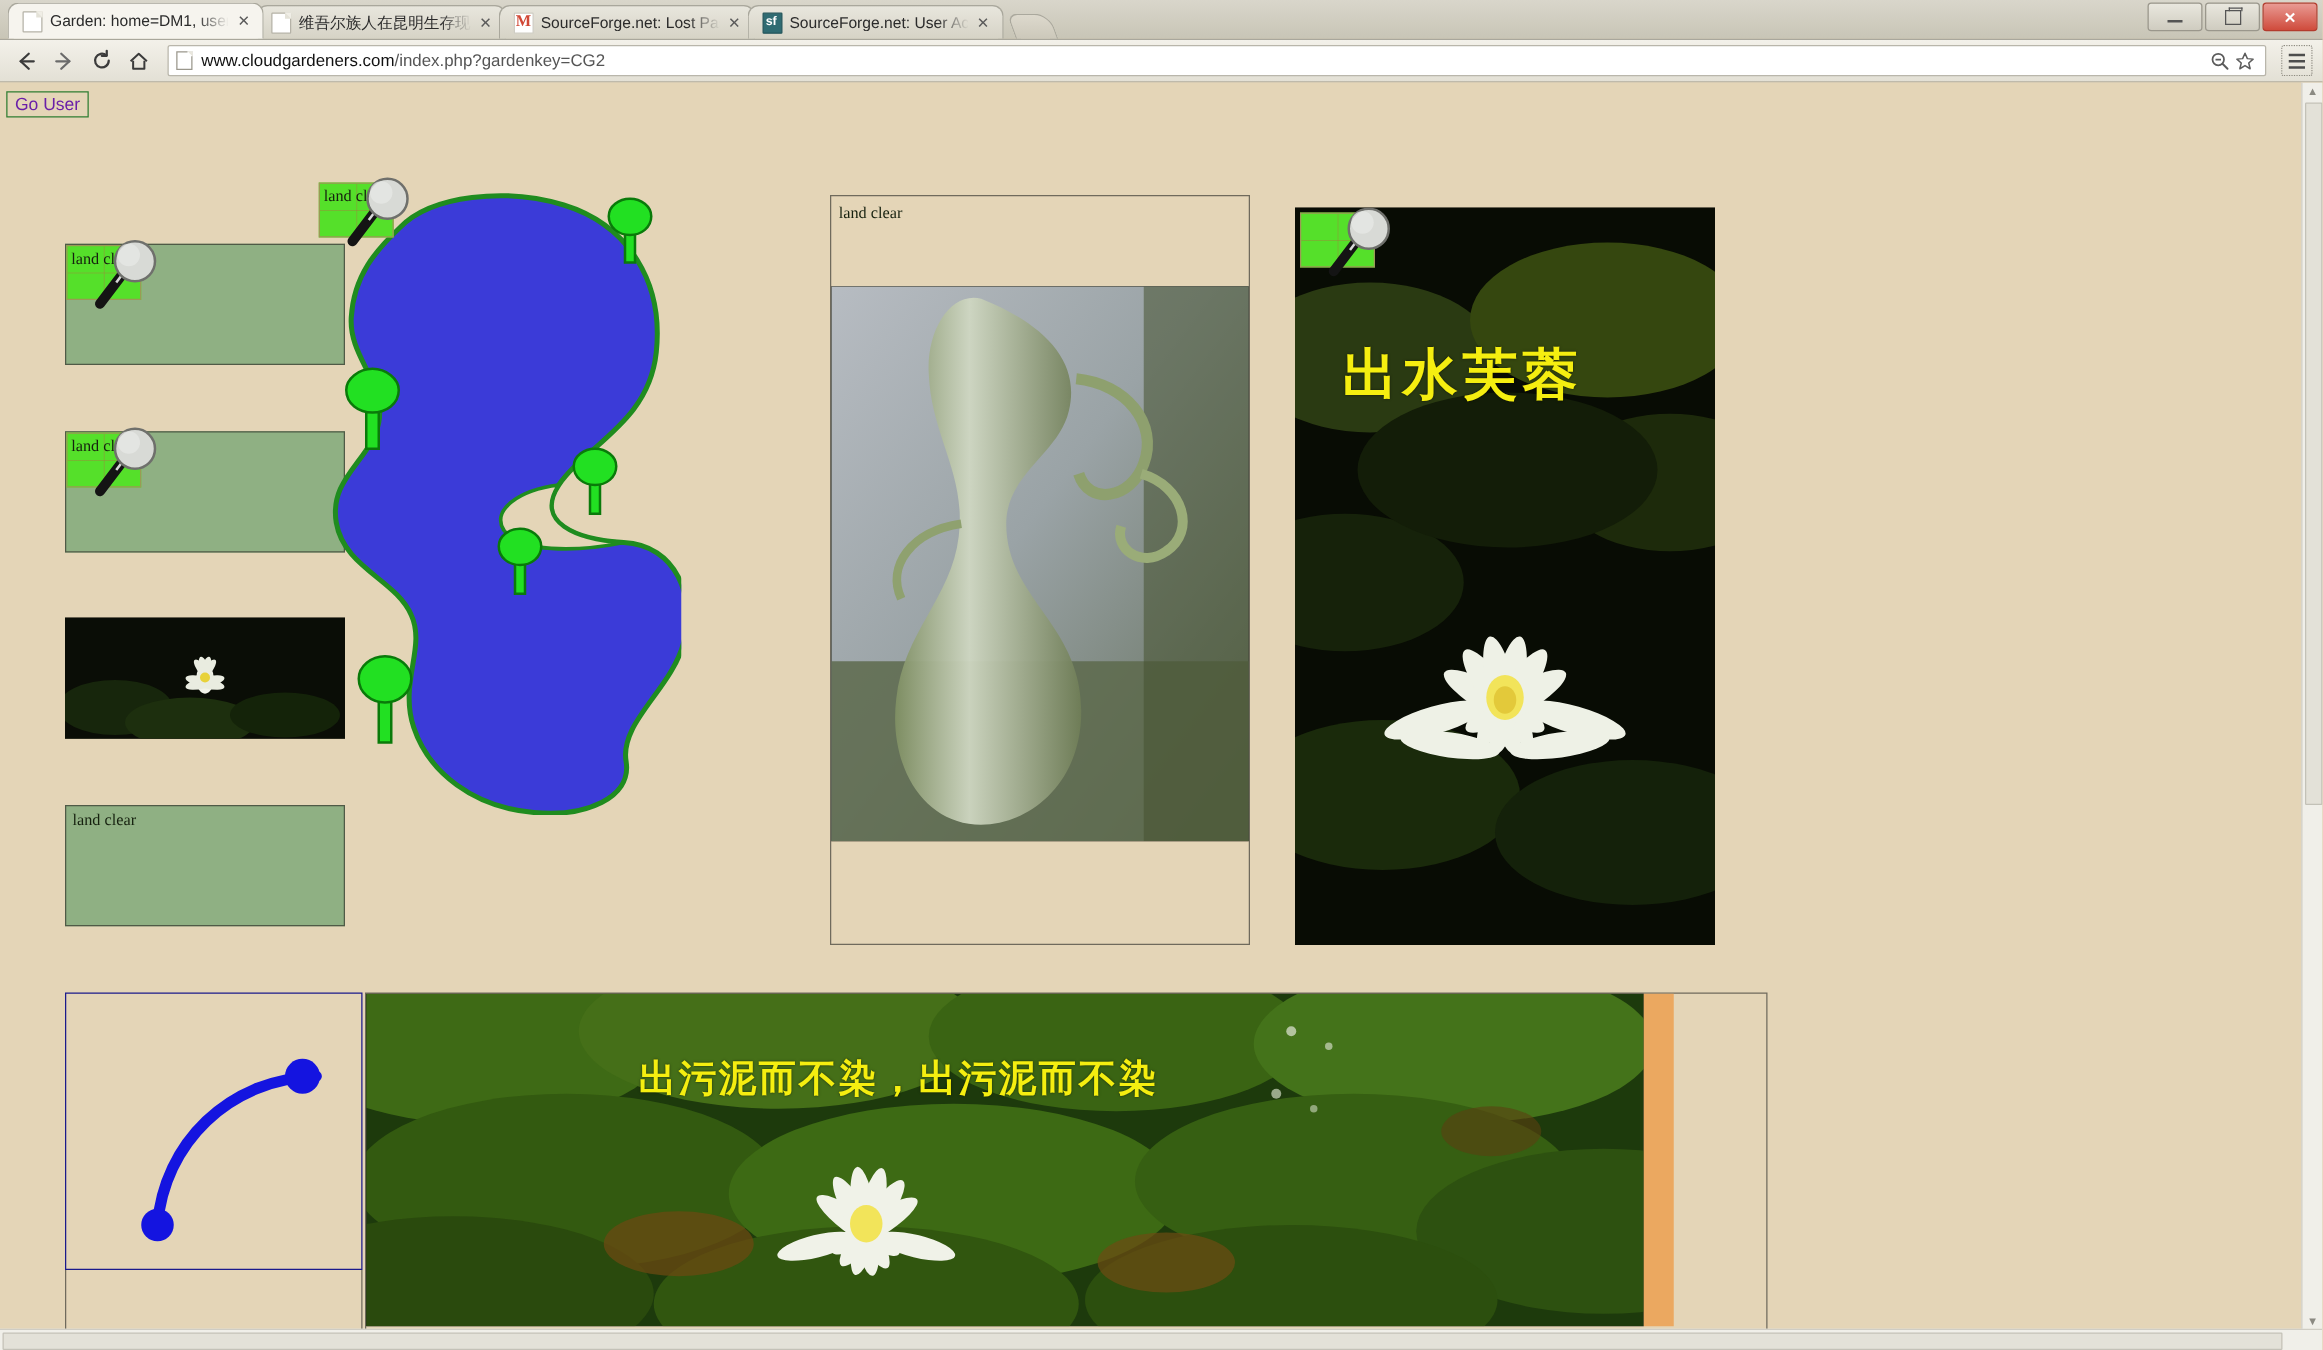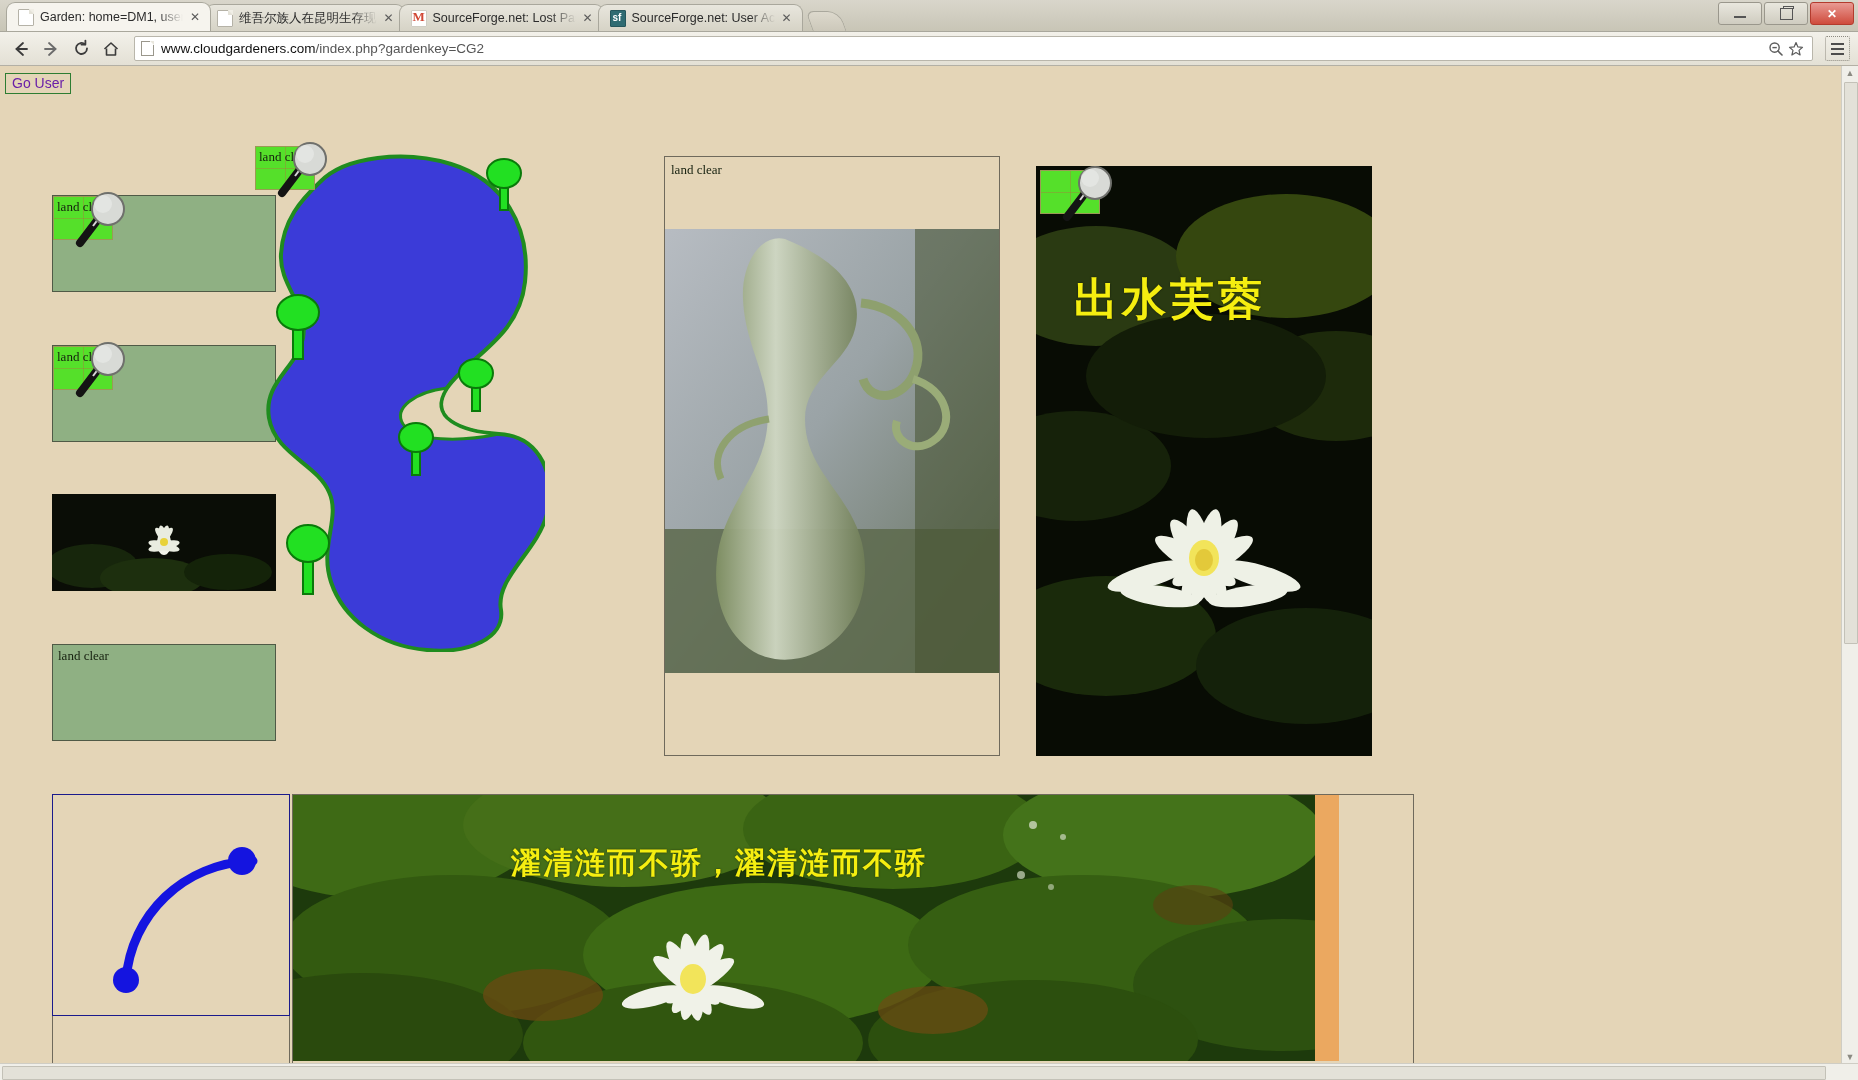--- a/index.html
+++ b/index.html
@@ -456,21 +456,21 @@
                 <ellipse cx="-40" cy="12" rx="32" ry="9" transform="rotate(-14 -40 12)"></ellipse>
                 <ellipse cx="40" cy="12" rx="32" ry="9" transform="rotate(14 40 12)"></ellipse>
               </g>
               <ellipse cx="0" cy="-6" rx="13" ry="15" fill="#f2e45a"></ellipse>
             </g>
             <circle cx="740" cy="30" r="4" fill="#cfd8c0" opacity=".8"></circle>
             <circle cx="770" cy="42" r="3" fill="#cfd8c0" opacity=".7"></circle>
             <circle cx="728" cy="80" r="4" fill="#cfd8c0" opacity=".7"></circle>
             <circle cx="758" cy="92" r="3" fill="#cfd8c0" opacity=".6"></circle>
           </svg>
-          <div class="bigtitle cjk" style="left:218px;top:48px;font-size:30px;letter-spacing:2px;">濯清涟而不骄，濯清涟而不骄</div>
+          <div class="bigtitle cjk" style="left:218px;top:48px;font-size:30px;letter-spacing:2px;">出污泥而不染，出污泥而不染</div>
         </div>
         <div style="position:absolute;left:1022px;top:0;width:24px;height:266px;background:#eba860;"></div>
       </div>
 
     </div>
 
     <div class="vscroll">
       <div class="arrow" style="top:2px;">▲</div>
       <div class="thumb" style="top:16px;"></div>
       <div class="arrow" style="bottom:2px;">▼</div>

